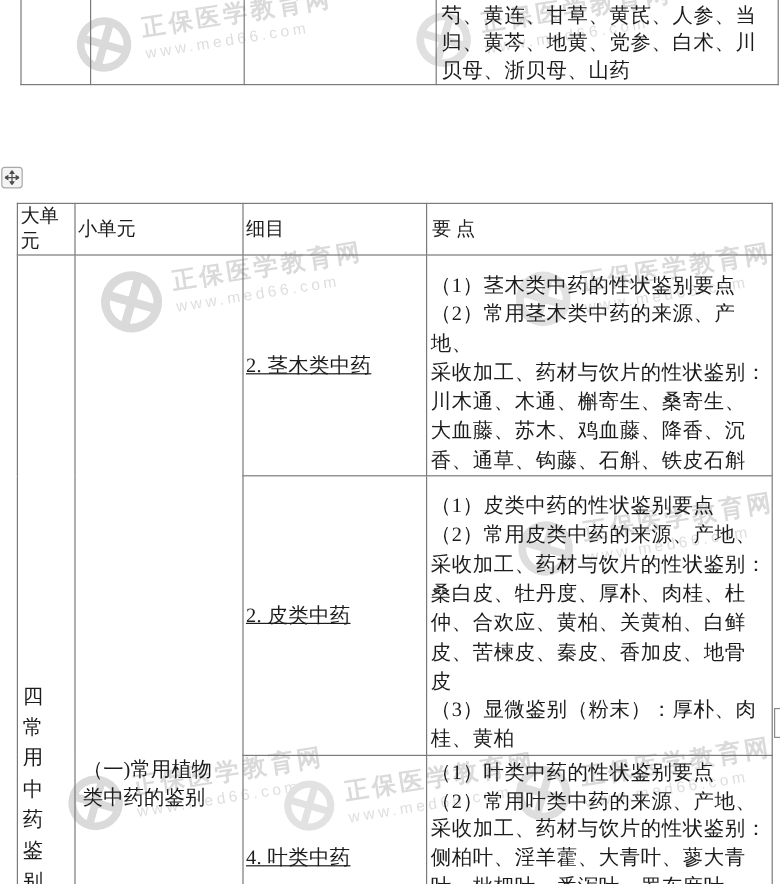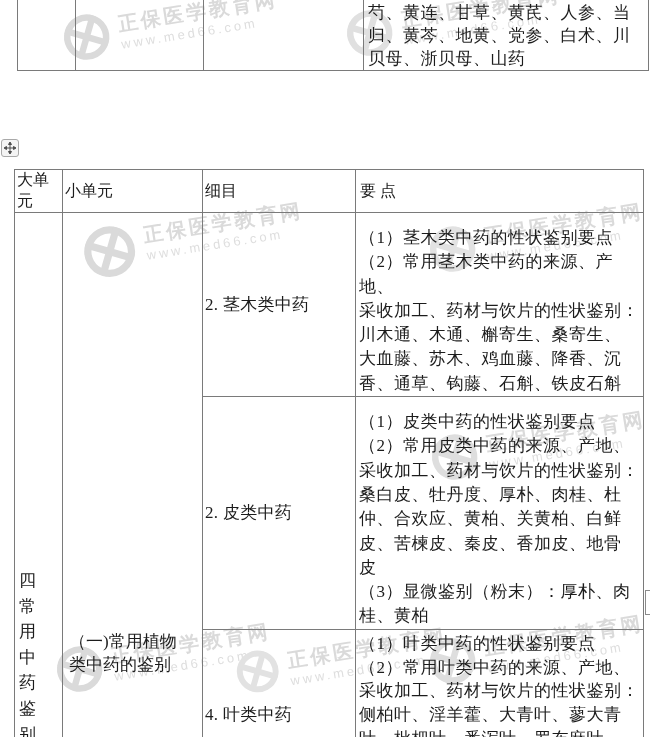--- a/index.html
+++ b/index.html
@@ -22,21 +22,21 @@
   #top-table{position:absolute;left:17px;top:-6px;width:631px;}
   #top-table td{vertical-align:top;}
   .herb-cell{padding:7px 1px 0 4px;font-size:17px;line-height:22.8px;
              letter-spacing:0.5px;white-space:pre-line;}
   #main-table{position:absolute;left:14px;top:169px;width:629px;}
   #main-table th{font-size:16px;text-align:left;padding:0 0 0 2px;vertical-align:middle;}
   .cell-da{vertical-align:top;padding:355px 0 0 4px;font-size:17px;
            line-height:25.6px;white-space:pre-line;}
   .cell-xiao{vertical-align:top;padding:417px 0 0 6px;font-size:17px;
              line-height:23px;white-space:pre-line;}
-  .cell-item{vertical-align:middle;padding:0 0 0 2px;font-size:17px;letter-spacing:0.3px;}
+  .cell-item{vertical-align:middle;padding:0 0 0 2px;font-size:17px;letter-spacing:0.3px;text-decoration:underline;}
   .cell-points{vertical-align:top;padding:13px 1px 0 3px;font-size:17px;
                line-height:24.3px;letter-spacing:0.5px;white-space:pre-line;}
   .cell-points.tight{line-height:23.8px;padding-top:2px;}
   
   #move-handle{position:absolute;left:1px;top:139px;width:16px;height:16px;
     border:1px solid #a9a9a9;border-radius:3px;background:#f4f4f4;z-index:2;
     display:flex;align-items:center;justify-content:center;cursor:move;}
   
   #edge-box{position:absolute;left:645px;top:590px;width:40px;height:23px;
     border:1px solid #8a8a8a;background:#fff;z-index:2;}

